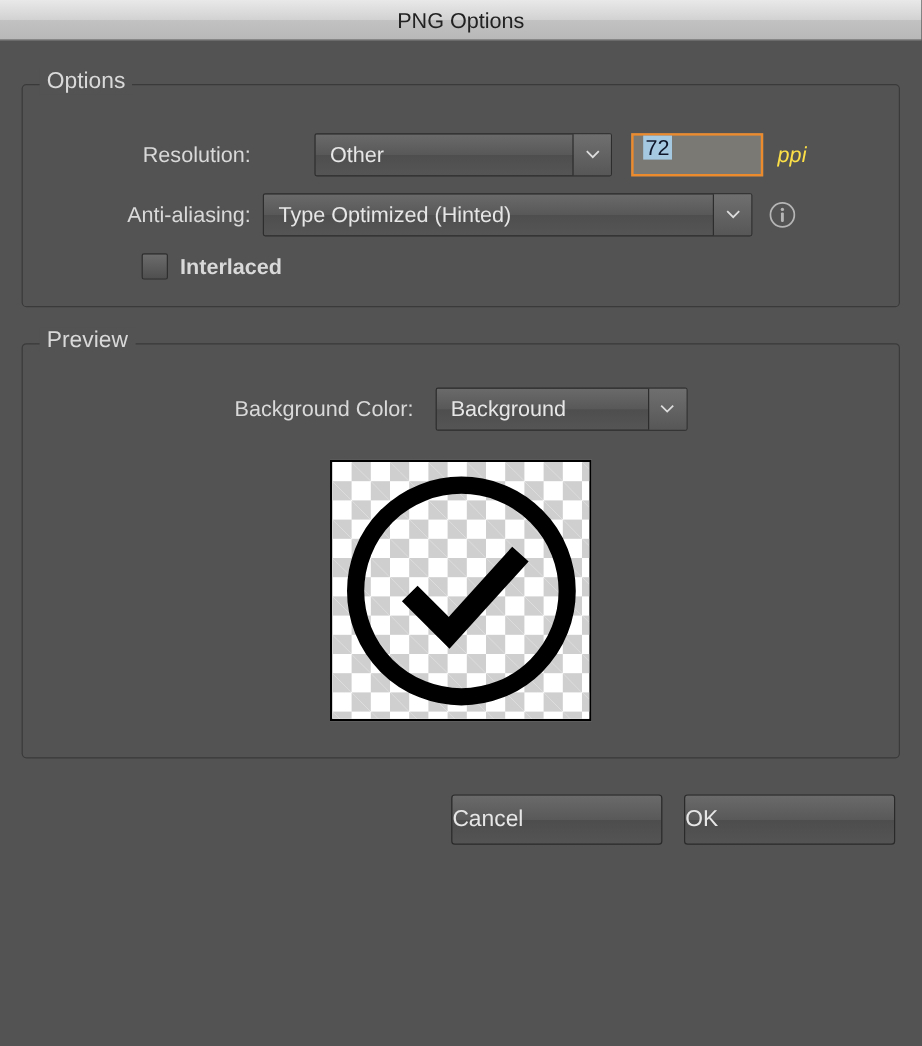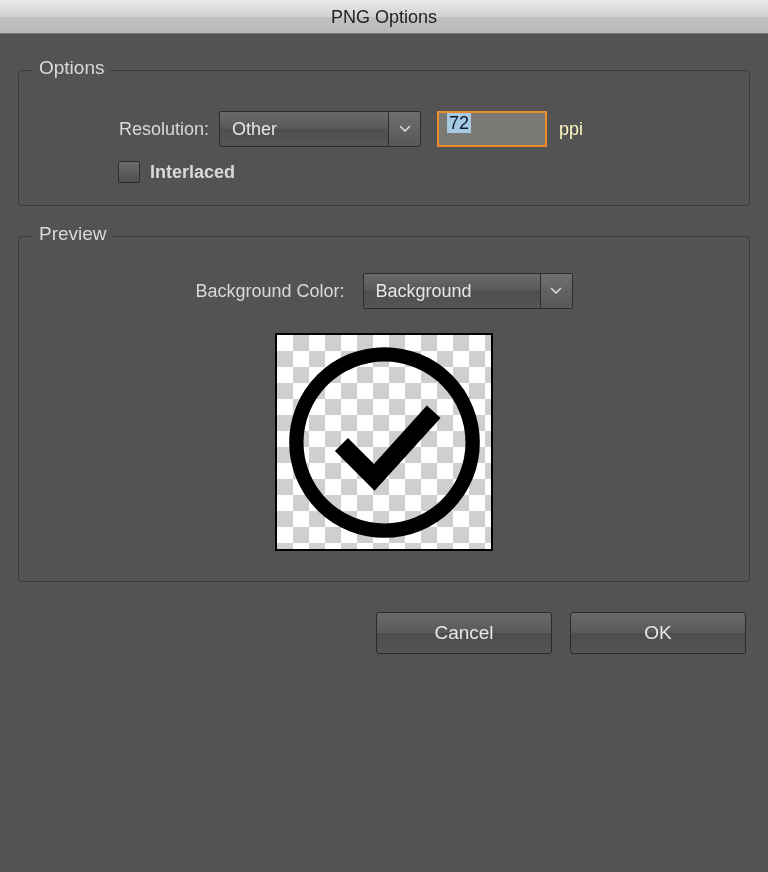--- a/index.html
+++ b/index.html
@@ -79,21 +79,21 @@
       color: #e8e8e8;
       padding: 0 8px;
       font-size: 18px;
       margin-left: 16px;
     }
     .num-input .sel {
       background: #a6c9e2;
       color: #0f172a;
       padding: 0 2px;
     }
-    .unit { margin-left: 12px; color: #fef9c3; }
+    .unit { margin-left: 12px; color: #fde047; font-style: italic; }
 
     .info-icon {
       margin-left: 12px;
       width: 26px; height: 26px;
       display:flex; align-items:center; justify-content:center;
     }
 
     .checkbox-row { display: flex; align-items: center; margin-left: 77px; margin-top: 12px; font-weight: bold; }
     .checkbox {
       width: 22px; height: 22px;
@@ -143,52 +143,70 @@
       padding: 0 4px 6px 0;
     }
     .btn {
       width: 176px;
       height: 42px;
       background: linear-gradient(to bottom,#6a6a6a 0%,#595959 50%,#4d4d4d 51%,#545454 100%);
       border: 1px solid #2a2a2a;
       border-radius: 3px;
       color: #e6e6e6;
       font-size: 19px;
-      display:flex; align-items:center; justify-content:center;
+      display:flex; align-items:center; justify-content:flex-start;
       cursor:pointer;
     }
   </style>
 </head>
 <body>
 
 <div class="titlebar">
   <span>PNG Options</span>
 </div>
 
 <div class="window-body">
 
   <div class="fieldset">
     <div class="fieldset-legend">Options</div>
 
     <div class="row">
       <div class="label">Resolution:</div>
-      <div class="dropdown" style="width:202px;">
+      <div class="dropdown" style="width:248px;margin-left:43px;">
         <div class="dd-text">Other</div>
         <div class="dd-arrow">
           <svg viewBox="0 0 12 8">
               <path d="M1 1 L6 6 L11 1" stroke="#ddd" stroke-width="1.5" fill="none"></path>
             </svg>
         </div>
       </div>
       <div class="num-input">
         <span class="sel">72</span>
       </div>
       <div class="unit">ppi</div>
     </div>
 
+    <div class="row">
+      <div class="label">Anti-aliasing:</div>
+      <div class="dropdown" style="width:408px;">
+        <div class="dd-text">Type Optimized (Hinted)</div>
+        <div class="dd-arrow">
+          <svg viewBox="0 0 12 8">
+              <path d="M1 1 L6 6 L11 1" stroke="#ddd" stroke-width="1.5" fill="none"></path>
+            </svg>
+        </div>
+      </div>
+      <div class="info-icon">
+        <svg width="22" height="22" viewBox="0 0 22 22">
+          <circle cx="11" cy="11" r="10" fill="none" stroke="#b5b5b5" stroke-width="1.5"></circle>
+          <circle cx="11" cy="6.5" r="1.4" fill="#b5b5b5"></circle>
+          <rect x="9.8" y="9" width="2.4" height="8" rx="1" fill="#b5b5b5"></rect>
+        </svg>
+      </div>
+    </div>
 
     <div class="checkbox-row">
       <div class="checkbox"></div>
       <div>Interlaced</div>
     </div>
   </div>
 
   <div class="fieldset" style="padding-bottom:30px;">
     <div class="fieldset-legend">Preview</div>
 

